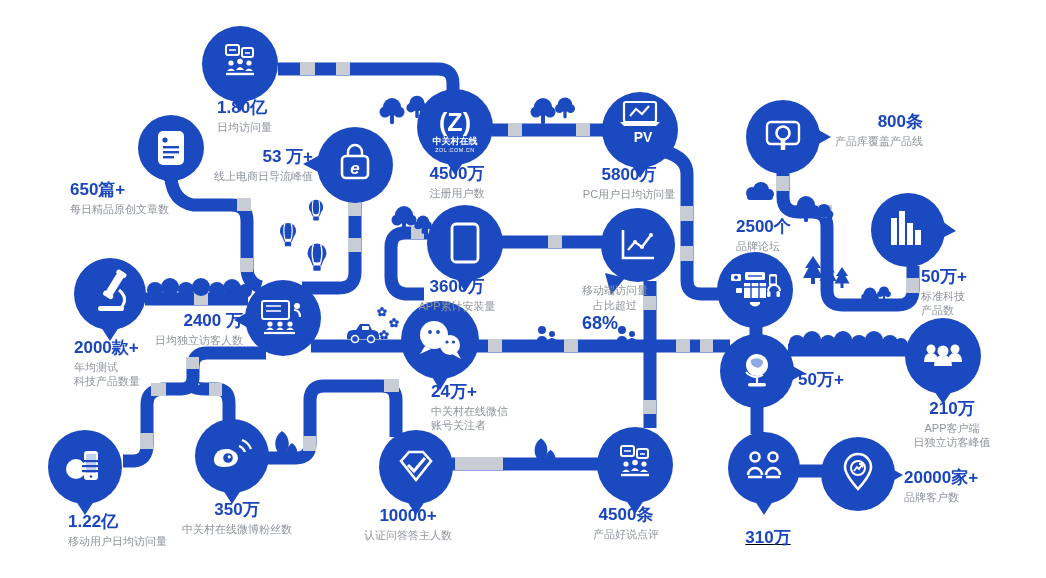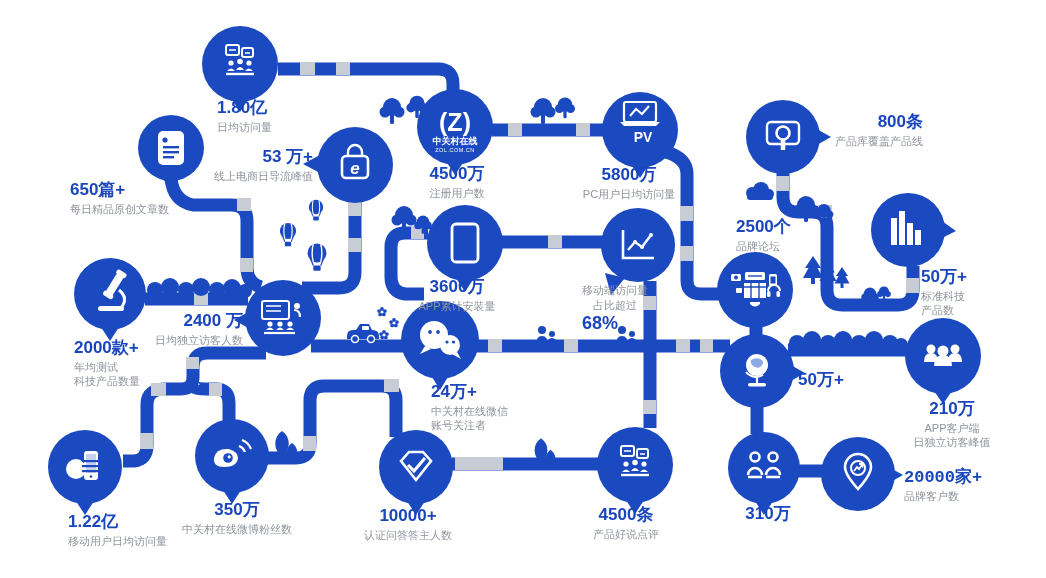--- a/index.html
+++ b/index.html
@@ -511,22 +511,22 @@
     <div class="cap">中关村在线微博粉丝数</div>
   </div>
   <div class="stat ta-c" style="left:358px;top:507px;width:100px;">
     <div class="num">10000+</div>
     <div class="cap">认证问答答主人数</div>
   </div>
   <div class="stat ta-c" style="left:576px;top:506px;width:100px;">
     <div class="num">4500条</div>
     <div class="cap">产品好说点评</div>
   </div>
-  <div class="stat ta-c" style="left:718px;top:505px;width:100px;">
+  <div class="stat ta-c" style="left:718px;top:529px;width:100px;text-decoration:underline;">
     <div class="num">310万</div>
   </div>
-  <div class="stat" style="left:904px;top:469px;font-family:Liberation Mono, monospace;">
+  <div class="stat" style="left:904px;top:469px;">
     <div class="num">20000家+</div>
     <div class="cap">品牌客户数</div>
   </div>
 </div>
 
 </div>
 
 </body></html>

